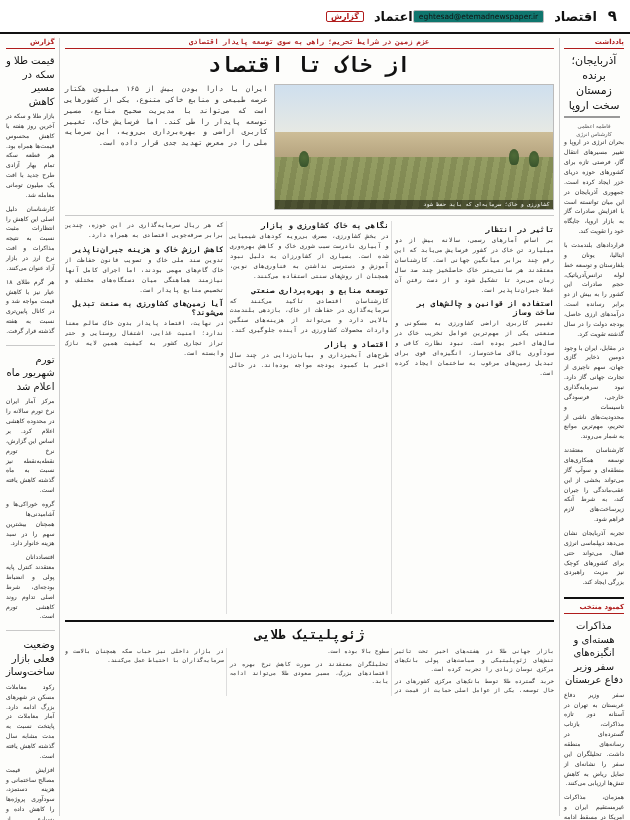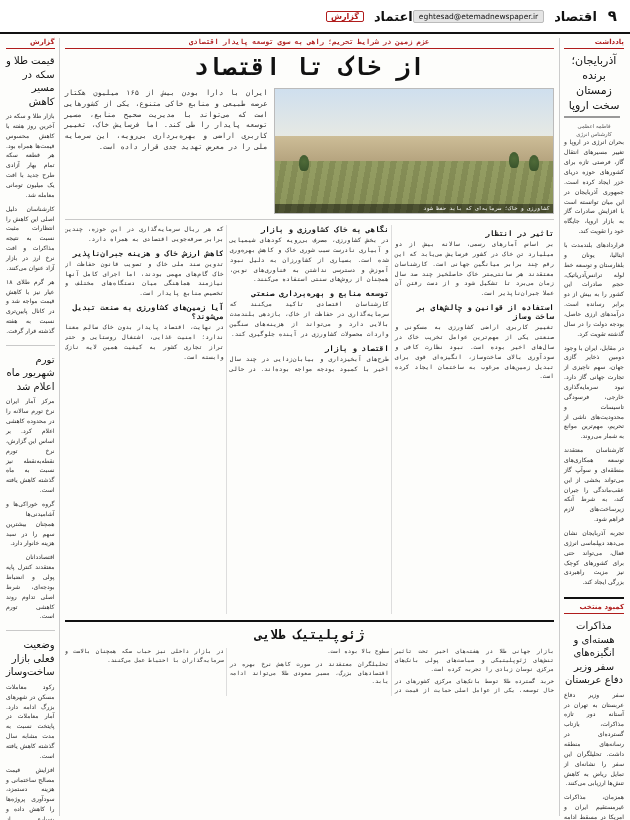--- a/index.html
+++ b/index.html
@@ -42,21 +42,21 @@
     font-size: 13px; font-weight: bold; letter-spacing: 1px;
     color: #111; padding-left: 10px;
   }
   .mh-date {
     flex: 1 1 auto; text-align: center;
     font-size: 7.2px; color: #222; direction: rtl;
   }
   .mh-email {
     font-size: 7.5px; color: #111; direction: ltr;
     padding: 1px 5px; border: 1px solid #bbb; border-radius: 2px;
-    background: #e5e5e5;
+    background: #0f766e;
   }
   .mh-logo {
     display: flex; align-items: center; gap: 3px;
     font-size: 13px; font-weight: bold; color: #111; text-align: right;
   }
   .mh-tag {
     font-size: 8px; color: #b01c1c; font-weight: bold;
     border: 1px solid #b01c1c; padding: 0 4px; border-radius: 2px;
   }
 
@@ -76,21 +76,21 @@
   .vrule { width: 1px; background: #ccc; }
 
   
   .kicker {
     font-size: 7px; color: #b01c1c; font-weight: bold;
     border-bottom: 1px solid #b01c1c;
     padding-bottom: 2px; margin-bottom: 3px;
     text-align: right;
   }
   h1.head {
-    font-size: 24px; font-weight: bold; line-height: 1.25;
+    font-size: 21px; font-weight: bold; line-height: 1.25;
     margin: 2px 0 4px 0; text-align: center; color: #111;
   }
   h2.head2 {
     font-size: 13px; font-weight: bold; line-height: 1.3;
     margin: 2px 0 3px 0; text-align: center; color: #111;
   }
   h3.head3 {
     font-size: 10px; font-weight: normal; line-height: 1.35;
     margin: 2px 0 3px 0; text-align: right; color: #111;
   }

